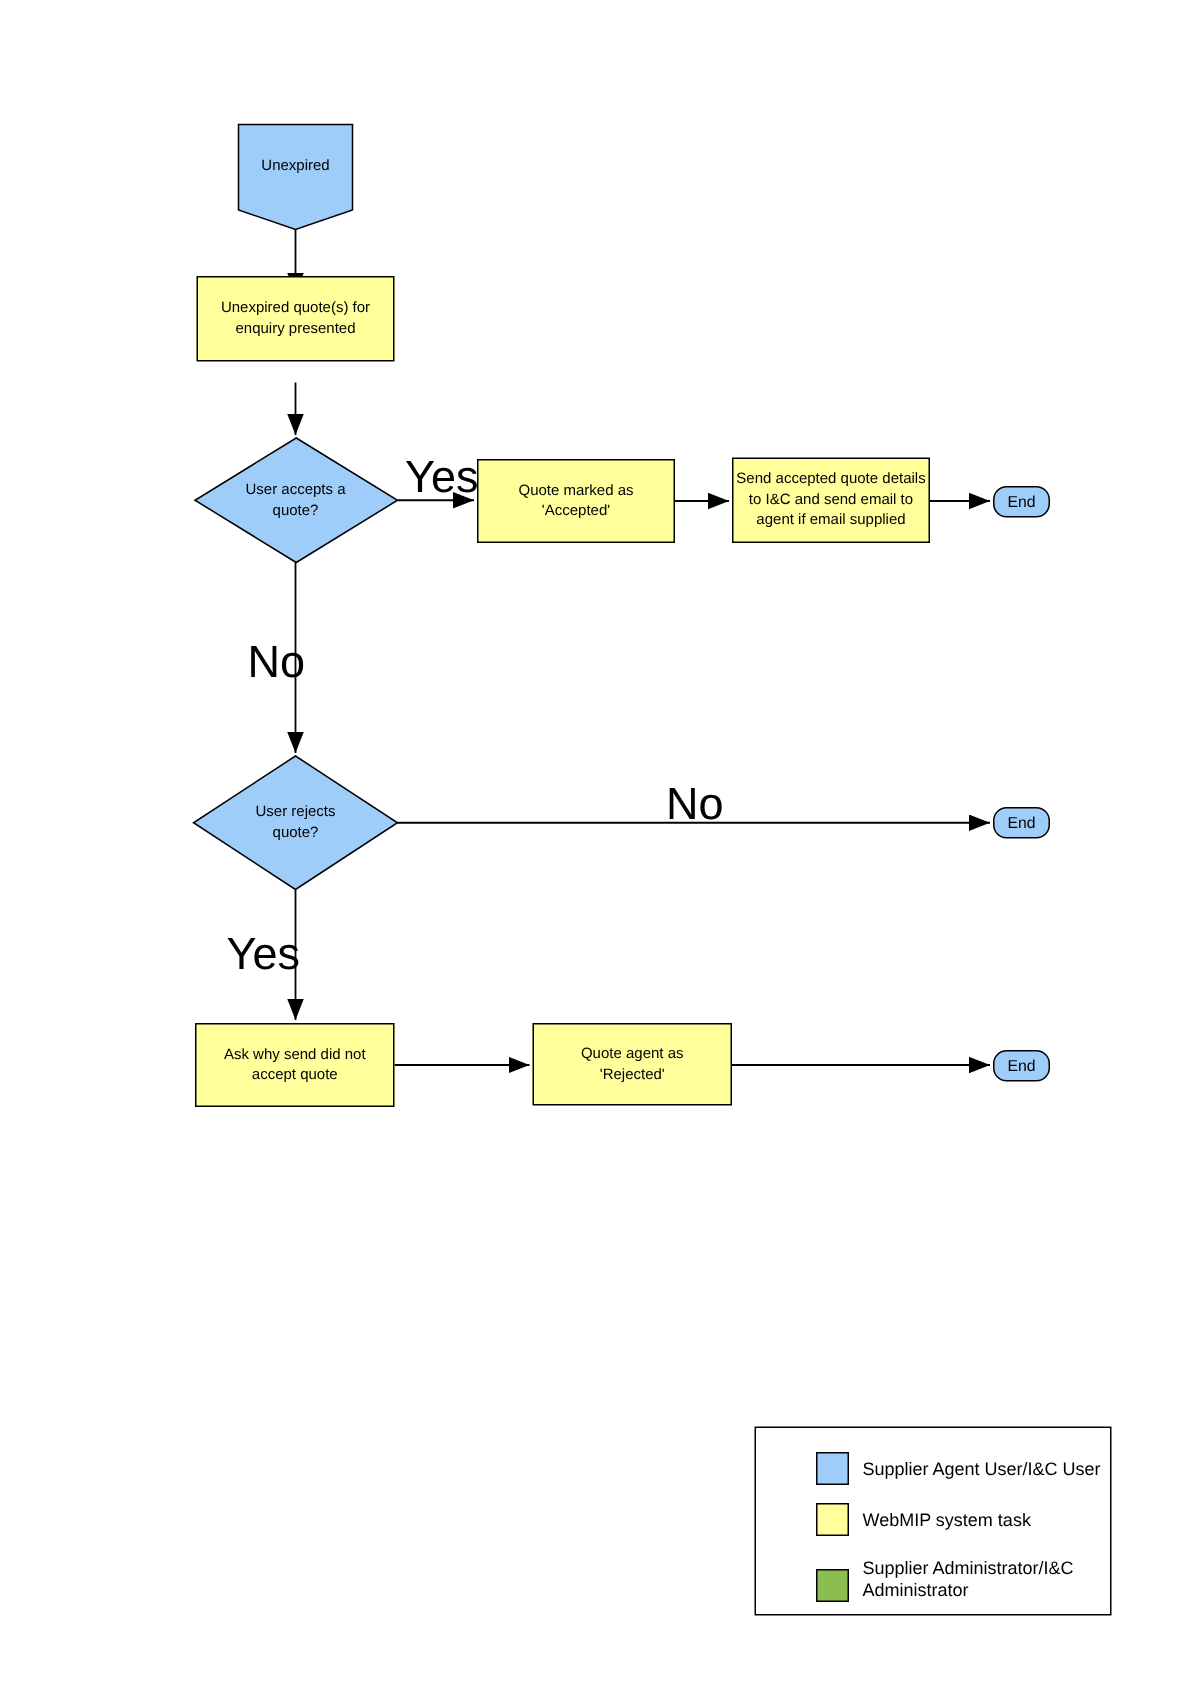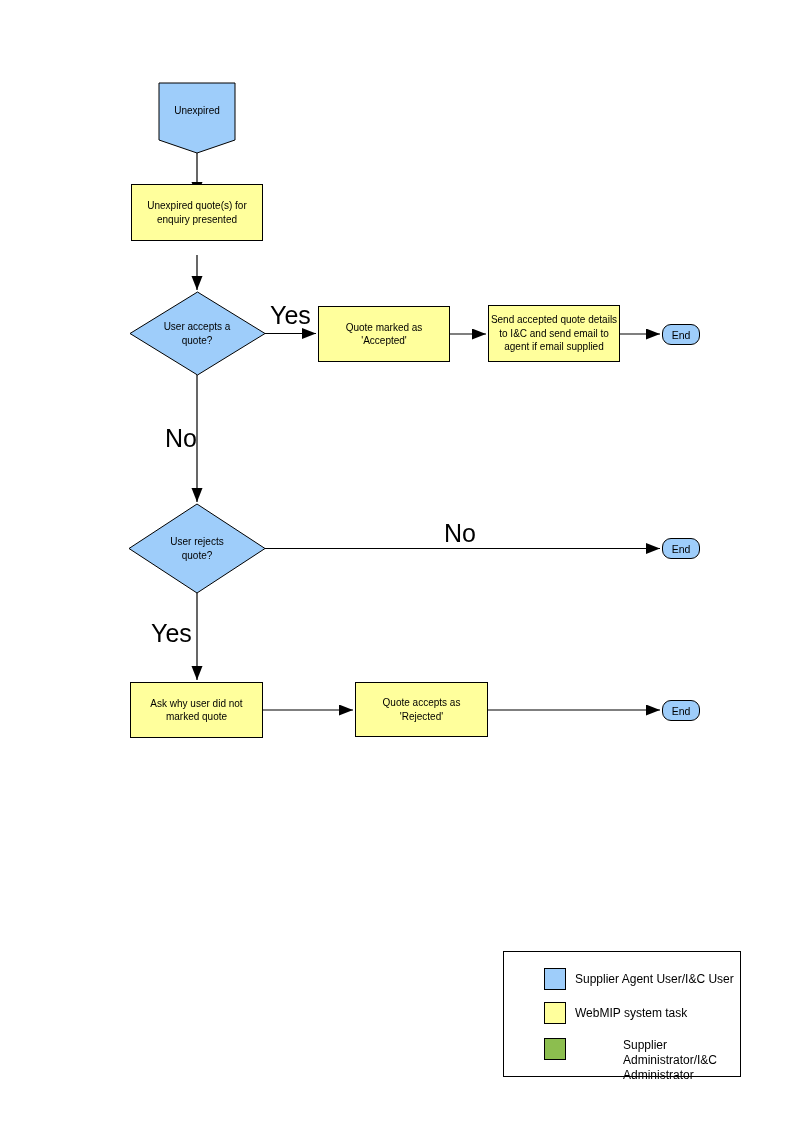--- a/index.html
+++ b/index.html
@@ -48,42 +48,42 @@
     border: 1.5px solid #000;
     border-radius: 9px;
     display: flex;
     align-items: center;
     justify-content: center;
     font-size: 10.5px;
     color: #000;
   }
   .edge-label {
     position: absolute;
-    font-size: 25px;
+    font-size: 30px;
     line-height: 1.1;
     color: #000;
   }
   #legend {
     position: absolute;
     left: 503px;
     top: 951px;
     width: 238px;
     height: 126px;
     box-sizing: border-box;
     border: 1px solid #000;
     background: #fff;
   }
   .legend-row {
     position: absolute;
     left: 9px;
     display: flex;
     align-items: center;
     padding-left: 31px;
   }
-  .legend-row.top-align { align-items: flex-start; gap: 48px; }
+  .legend-row.top-align { align-items: flex-end; }
   .legend-swatch {
     width: 22px;
     height: 22px;
     box-sizing: border-box;
     border: 1px solid #000;
     flex: 0 0 auto;
     margin-right: 9px;
   }
   .legend-label {
     font-size: 12px;
@@ -125,23 +125,23 @@
   <div class="node-label" style="left:157px; top:318px; width:80px; height:31px;">User accepts a quote?</div>
 
   <div class="node-label" style="left:157px; top:533px; width:80px; height:31px;">User rejects quote?</div>
 
   <div class="box" style="left: 131px; top: 184px; width: 132px; height: 57px; background-color: rgb(255, 255, 156);">Unexpired quote(s) for enquiry presented</div>
 
   <div class="box" style="left: 318px; top: 306px; width: 132px; height: 56px; padding: 20px 18px; background-color: rgb(255, 255, 156);">Quote  marked as 'Accepted'</div>
 
   <div class="box wide-text" style="left: 488px; top: 305px; width: 132px; height: 57px; background-color: rgb(255, 255, 156);">Send accepted quote details to I&amp;C and send email to agent if email supplied</div>
 
-  <div class="box" style="left: 130px; top: 682px; width: 133px; height: 56px; background-color: rgb(255, 255, 156);">Ask why user did not marked quote</div>
+  <div class="box" style="left: 130px; top: 682px; width: 133px; height: 56px; background-color: rgb(255, 255, 156);">Ask why send did not accept quote</div>
 
-  <div class="box" style="left: 355px; top: 682px; width: 133px; height: 55px; padding: 2px 18px; background-color: rgb(255, 255, 156);">Quote  accepts as 'Rejected'</div>
+  <div class="box" style="left: 355px; top: 682px; width: 133px; height: 55px; padding: 2px 18px; background-color: rgb(255, 255, 156);">Quote  agent as 'Rejected'</div>
 
   <div class="end-pill" style="left: 662px; top: 324px; background-color: rgb(158, 205, 250);">End</div>
 
   <div class="end-pill" style="left: 662px; top: 538px; background-color: rgb(158, 205, 250);">End</div>
 
   <div class="end-pill" style="left: 662px; top: 700px; background-color: rgb(158, 205, 250);">End</div>
 
   <div class="edge-label" style="left:270px; top:302px;">Yes</div>
 
   <div class="edge-label" style="left:165px; top:425px;">No</div>

